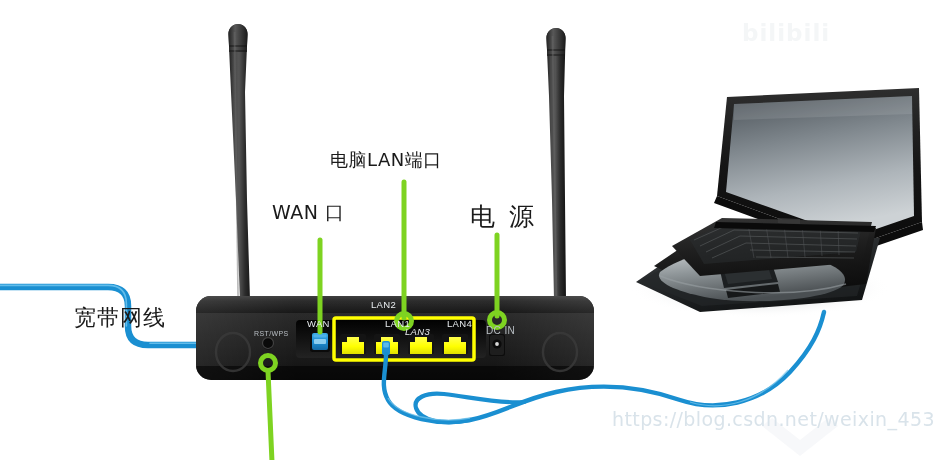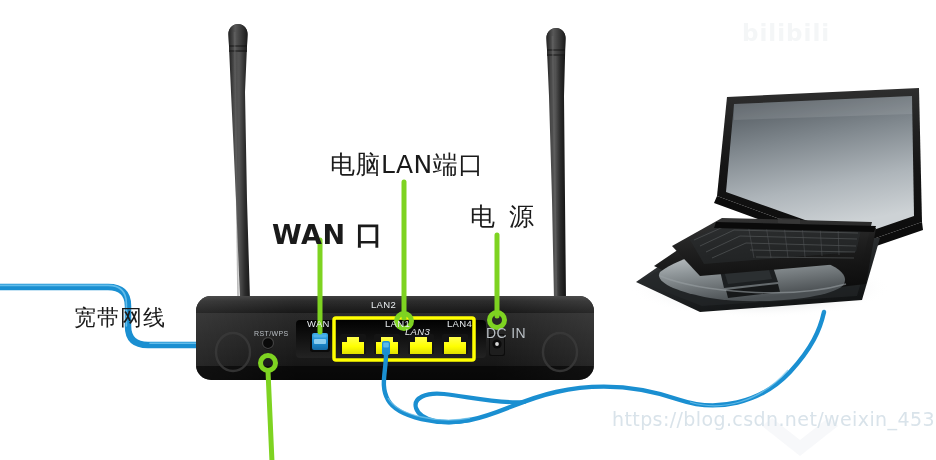--- a/index.html
+++ b/index.html
@@ -26,27 +26,26 @@
     position: absolute;
     color: #1a1a1a;
     white-space: nowrap;
     font-family: "DejaVu Sans", "Liberation Sans", sans-serif;
     font-weight: 500;
     letter-spacing: 0.5px;
   }
   #label-lan {
     left: 330px;
     top: 148px;
-    font-size: 25px;
+    font-size: 18px;
   }
   #label-wan {
     left: 272px;
-    top: 217px;
-    font-size: 27px;
-    font-weight: bold;
+    top: 200px;
+    font-size: 19px;
   }
   #label-power {
     left: 470px;
     top: 200px;
     font-size: 25px;
     letter-spacing: 3px;
   }
   #label-broadband {
     left: 74px;
     top: 303px;
@@ -398,21 +397,21 @@
     <g opacity="0.55">
       <path d="M 772 418 L 800 440 L 828 418 L 838 426 L 800 456 L 762 426 Z" fill="#f0f3f5"></path>
     </g>
   </svg>
 
   <div class="port-label" style="left:307px; top:318px;">WAN</div>
   <div class="port-label" style="left:337px; top:318px;margin-left:48px;">LAN1</div>
   <div class="port-label" style="left:371px; top:299px;">LAN2</div>
   <div class="port-label" style="left:405px; top:326px;font-style:italic;">LAN3</div>
   <div class="port-label" style="left:439px; top:318px;padding-left:8px;">LAN4</div>
-  <div class="port-label-small" style="left:486px; top:325px; font-size:14px;">DC IN</div>
+  <div class="port-label-small" style="left:486px; top:325px; font-size:10px;">DC IN</div>
   <div class="port-label-small" style="left:254px; top:330px;">RST/WPS</div>
 
   <div class="callout-label" id="label-lan">电脑LAN端口</div>
   <div class="callout-label" id="label-wan">WAN 口</div>
   <div class="callout-label" id="label-broadband">宽带网线</div>
   <div class="callout-label" id="label-power">电 源</div>
 
   <div class="watermark" id="watermark-url">https://blog.csdn.net/weixin_45350331</div>
   <div class="watermark" id="watermark-bilibili">bilibili</div>
 

